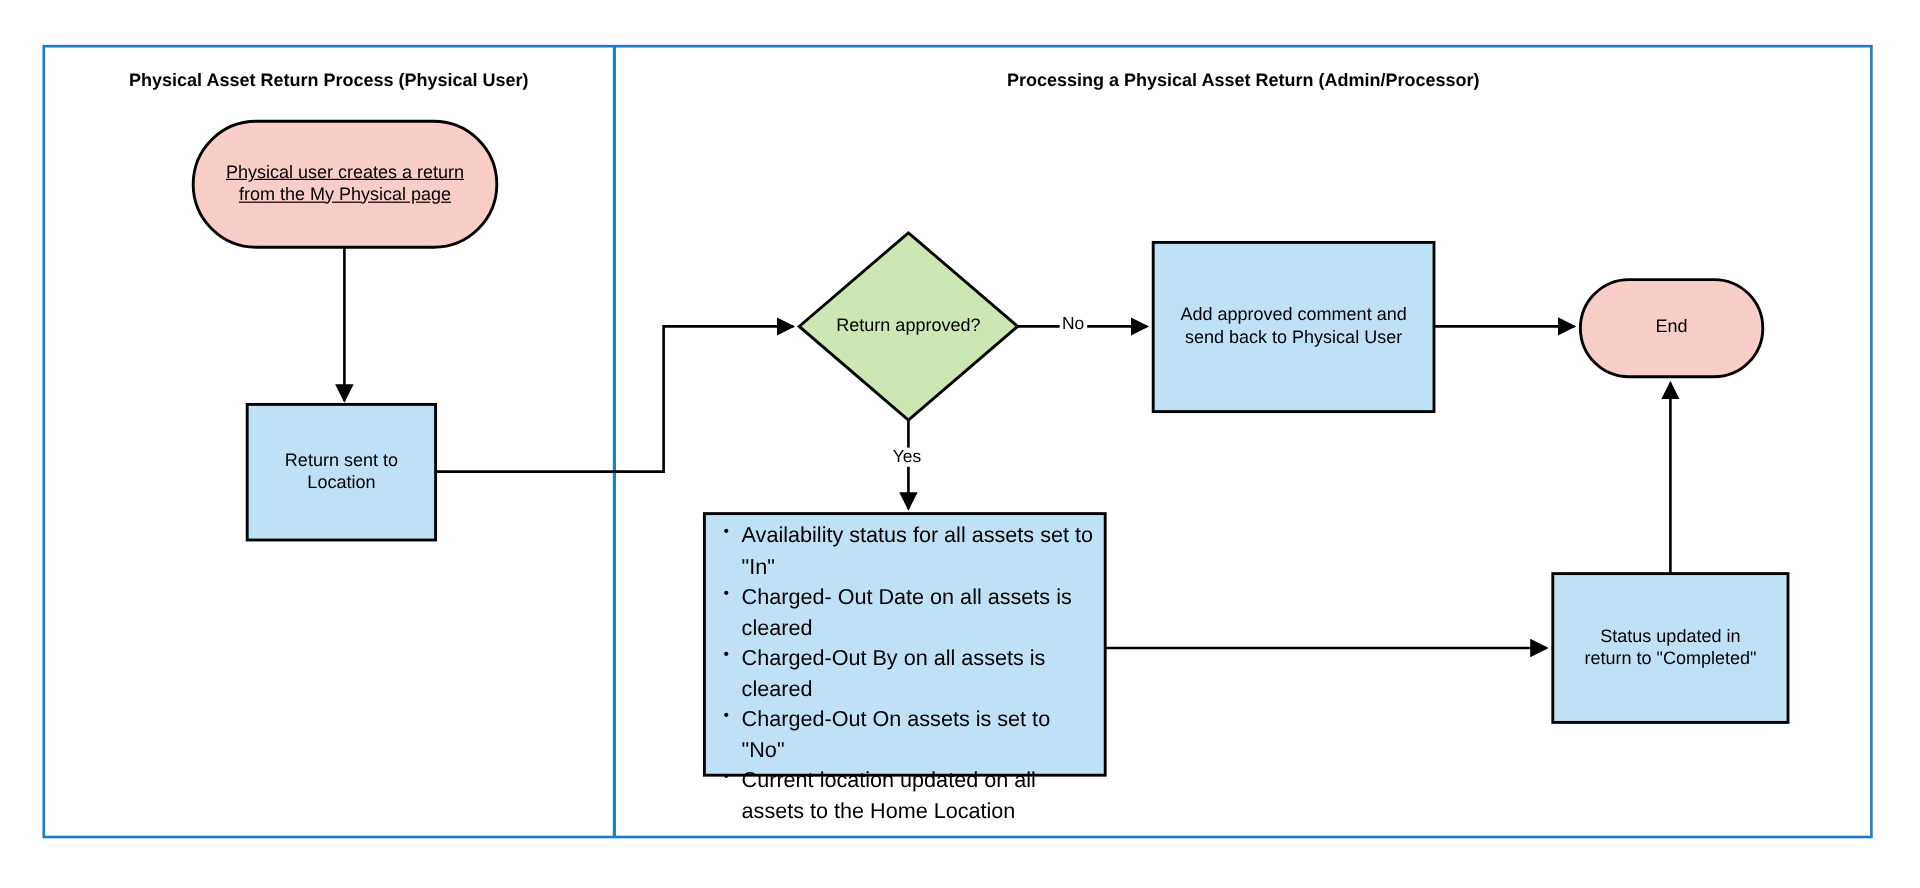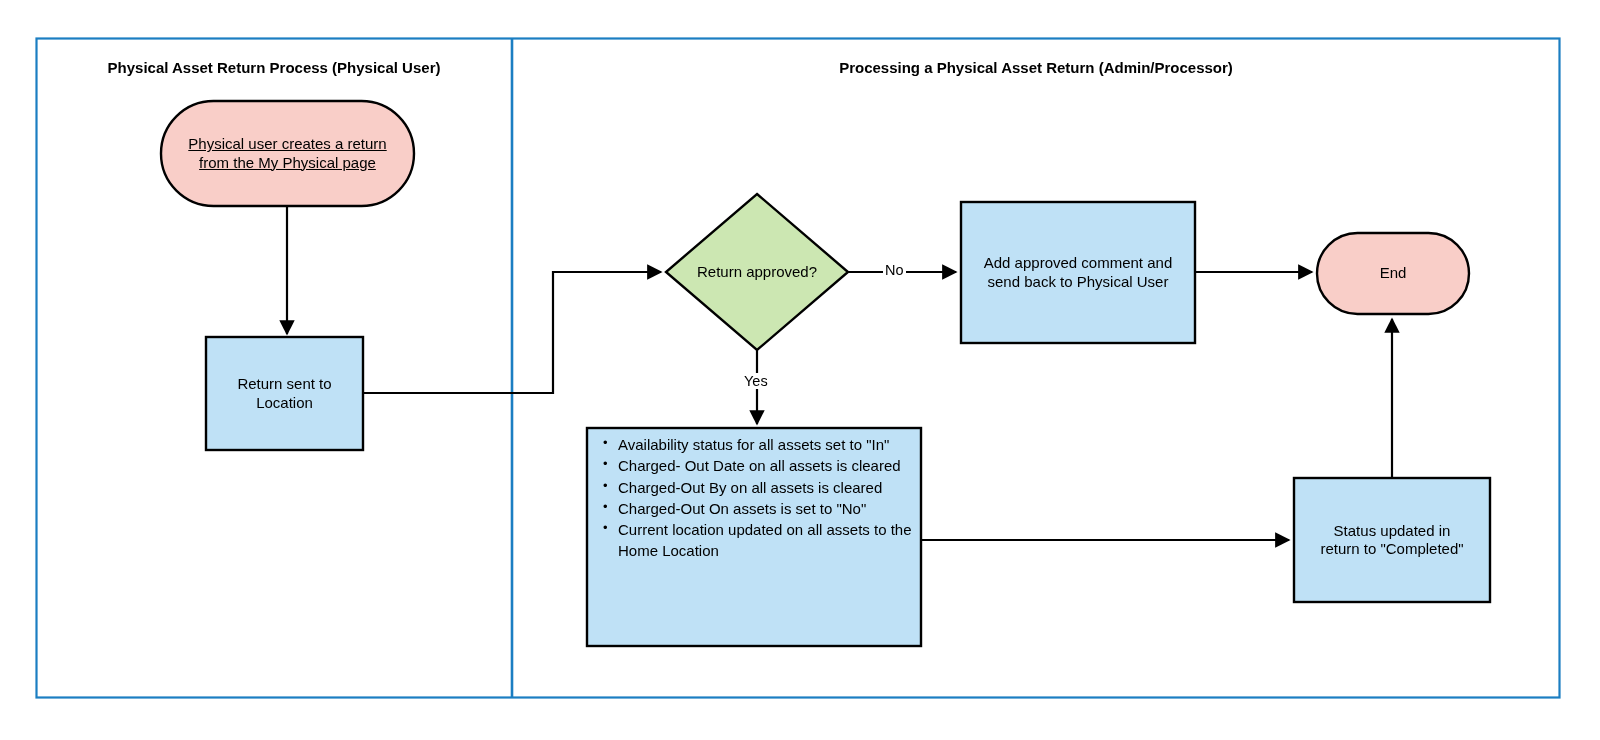--- a/index.html
+++ b/index.html
@@ -43,21 +43,21 @@
     position: absolute;
     font-size: 14.5px;
     color: #000000;
     background: #ffffff;
     font-family: "Liberation Sans", sans-serif;
     padding: 0 2px;
     white-space: nowrap;
   }
   .bullet-box-text {
     position: absolute;
-    font-size: 15px;
+    font-size: 18px;
     color: #000000;
     font-family: "Liberation Sans", sans-serif;
     line-height: 1.42;
   }
   .bullet-box-text ul {
     margin: 0;
     padding: 0 0 0 17px;
     list-style: none;
   }
   .bullet-box-text li {

